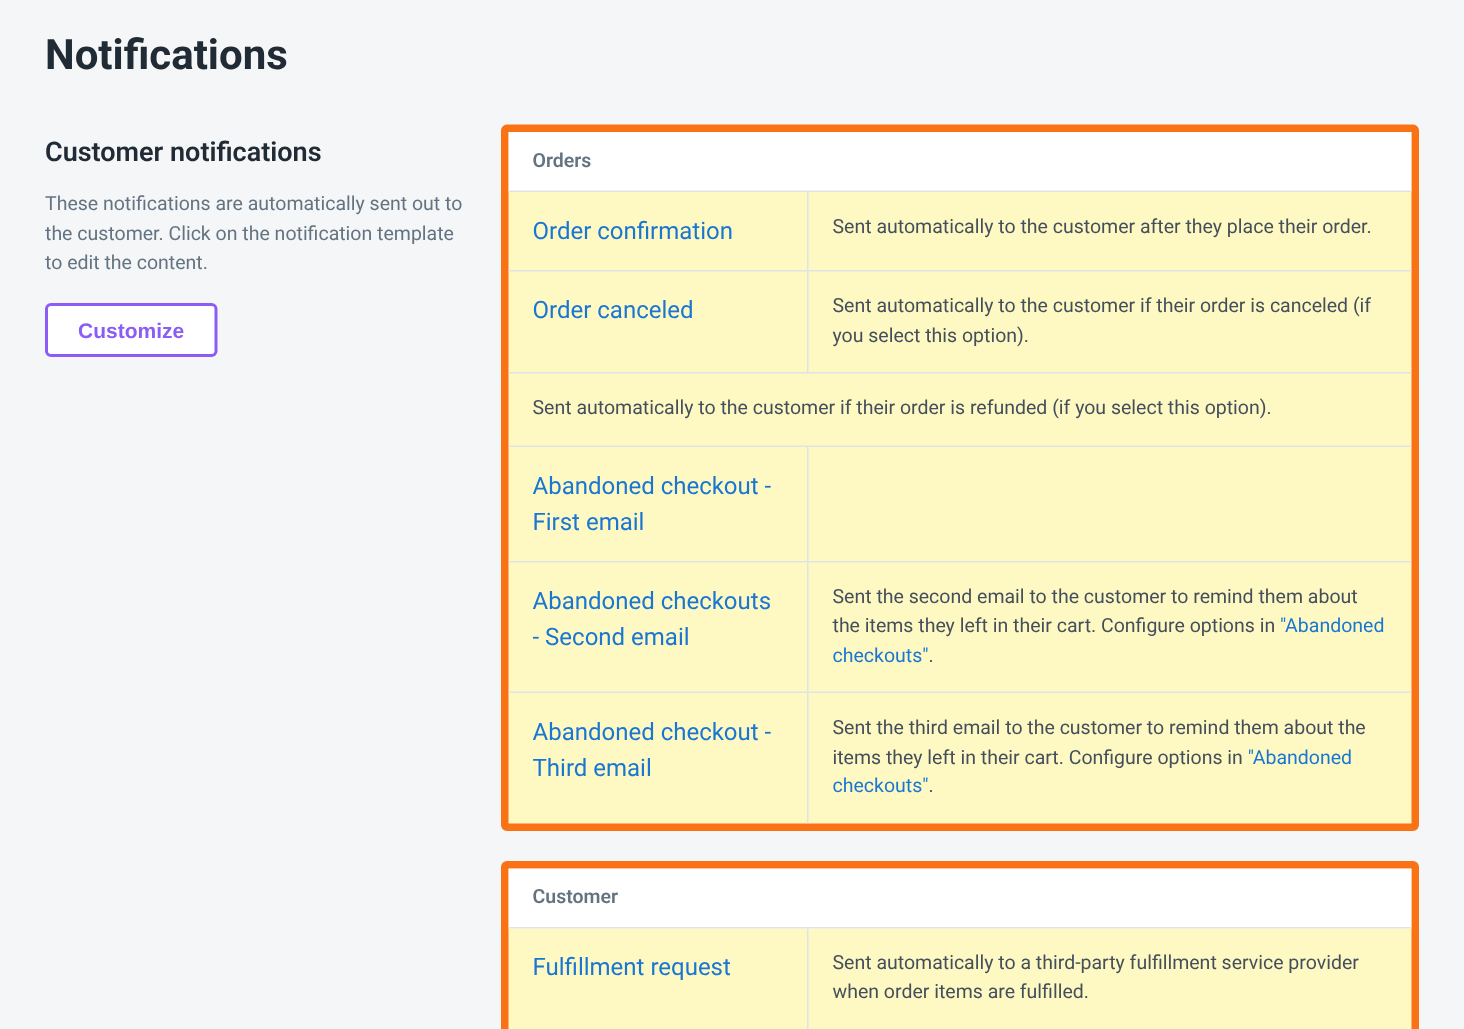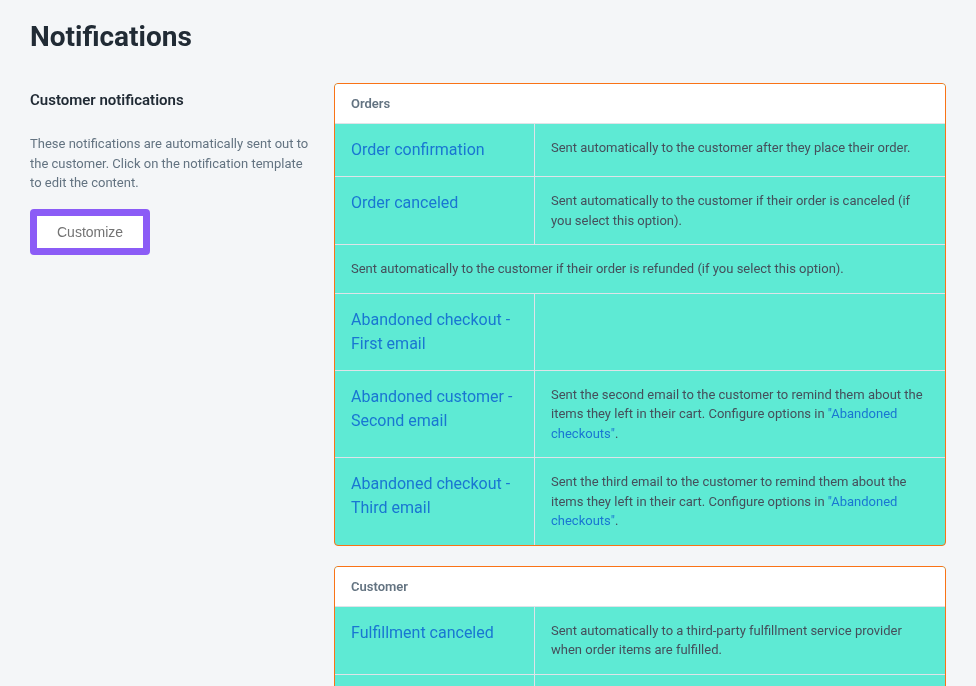--- a/index.html
+++ b/index.html
@@ -20,51 +20,51 @@
       display: flex;
       gap: 24px;
       align-items: flex-start;
     }
     .sidebar {
       width: 280px;
       flex-shrink: 0;
       padding-top: 8px;
     }
     .sidebar h2 {
-      font-size: 15px;
+      font-size: 18px;
       font-weight: 600;
       color: #212b35;
-      margin-bottom: 25px;
+      margin-bottom: 15px;
     }
     .sidebar p {
       font-size: 13px;
       color: #637381;
       line-height: 1.5;
       margin-bottom: 16px;
     }
     .customize-btn {
       display: inline-block;
       padding: 8px 20px;
-      border: 7px solid #8b5cf6;
+      border: 2px solid #8b5cf6;
       border-radius: 4px;
       background: #fff;
       font-size: 14px;
-      font-weight: 400;
-      color: #737373;
+      font-weight: 700;
+      color: #8b5cf6;
       cursor: pointer;
     }
     .main-content {
       flex: 1;
       display: flex;
       flex-direction: column;
       gap: 20px;
     }
     .card {
-      background: #5eead4;
-      border: 1px solid #f97316;
+      background: #fef9c3;
+      border: 5px solid #f97316;
       border-radius: 4px;
       overflow: hidden;
     }
     .section-header {
       padding: 12px 16px;
       font-size: 13px;
       font-weight: 600;
       color: #637381;
       border-bottom: 1px solid #dfe3e8;
       background: #fff;
@@ -125,32 +125,32 @@
           <div class="notification-name"><a href="#">Order canceled</a></div>
           <div class="notification-desc">Sent automatically to the customer if their order is canceled (if you select this option).</div>
         </div>
         <div class="notification-row">
           <div class="notification-desc">Sent automatically to the customer if their order is refunded (if you select this option).</div>
         </div>
         <div class="notification-row">
           <div class="notification-name"><a href="#">Abandoned checkout - First email</a></div>
         </div>
         <div class="notification-row">
-          <div class="notification-name"><a href="#">Abandoned customer - Second email</a></div>
+          <div class="notification-name"><a href="#">Abandoned checkouts - Second email</a></div>
           <div class="notification-desc">Sent the second email to the customer to remind them about the items they left in their cart. Configure options in <a href="#">"Abandoned checkouts"</a>.</div>
         </div>
         <div class="notification-row">
           <div class="notification-name"><a href="#">Abandoned checkout - Third email</a></div>
           <div class="notification-desc">Sent the third email to the customer to remind them about the items they left in their cart. Configure options in <a href="#">"Abandoned checkouts"</a>.</div>
         </div>
       </div>
       <div class="card">
         <div class="section-header">Customer</div>
         <div class="notification-row">
-          <div class="notification-name"><a href="#">Fulfillment canceled</a></div>
+          <div class="notification-name"><a href="#">Fulfillment request</a></div>
           <div class="notification-desc">Sent automatically to a third-party fulfillment service provider when order items are fulfilled.</div>
         </div>
         <div class="notification-row">
           <div class="notification-name"></div>
           <div class="notification-desc">Sent automatically to the customer if their fulfilled order's</div>
         </div>
       </div>
     </div>
 </div>
 

